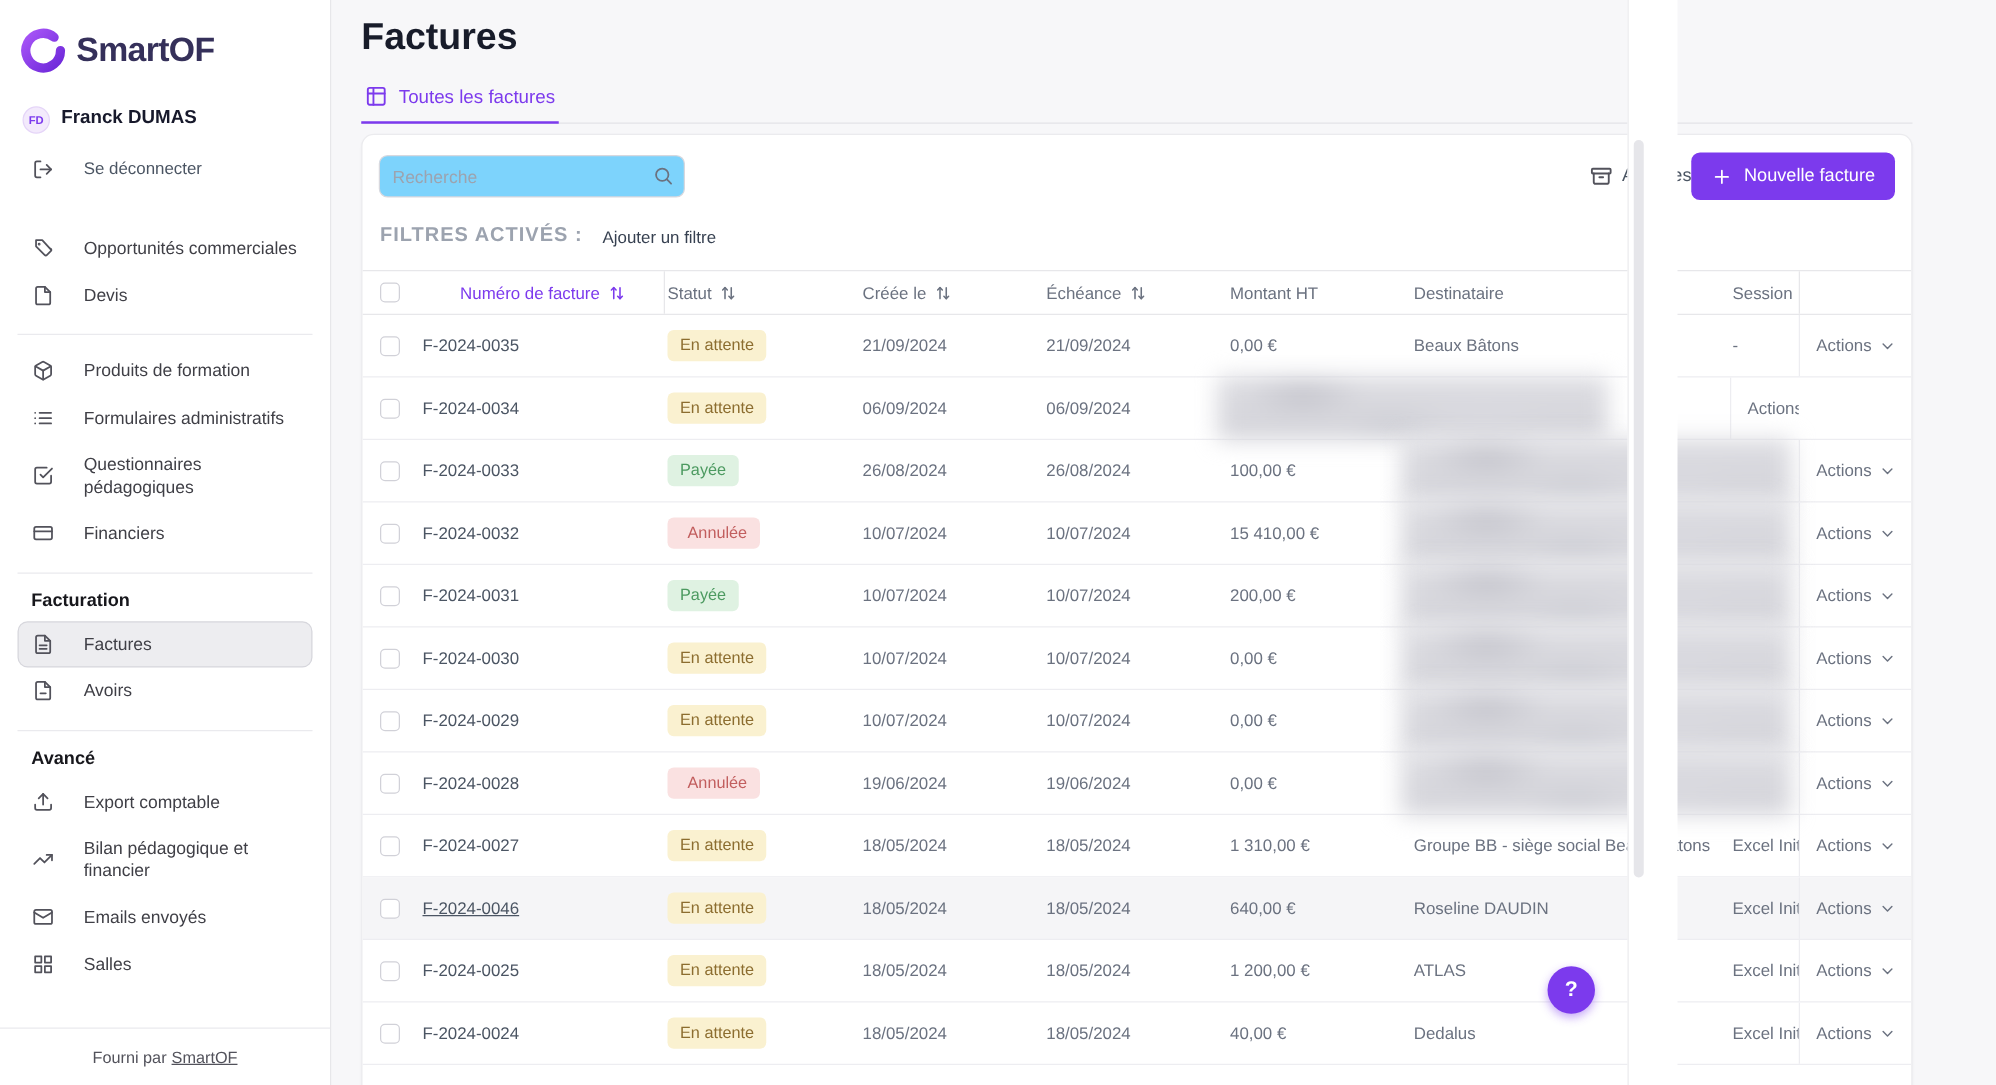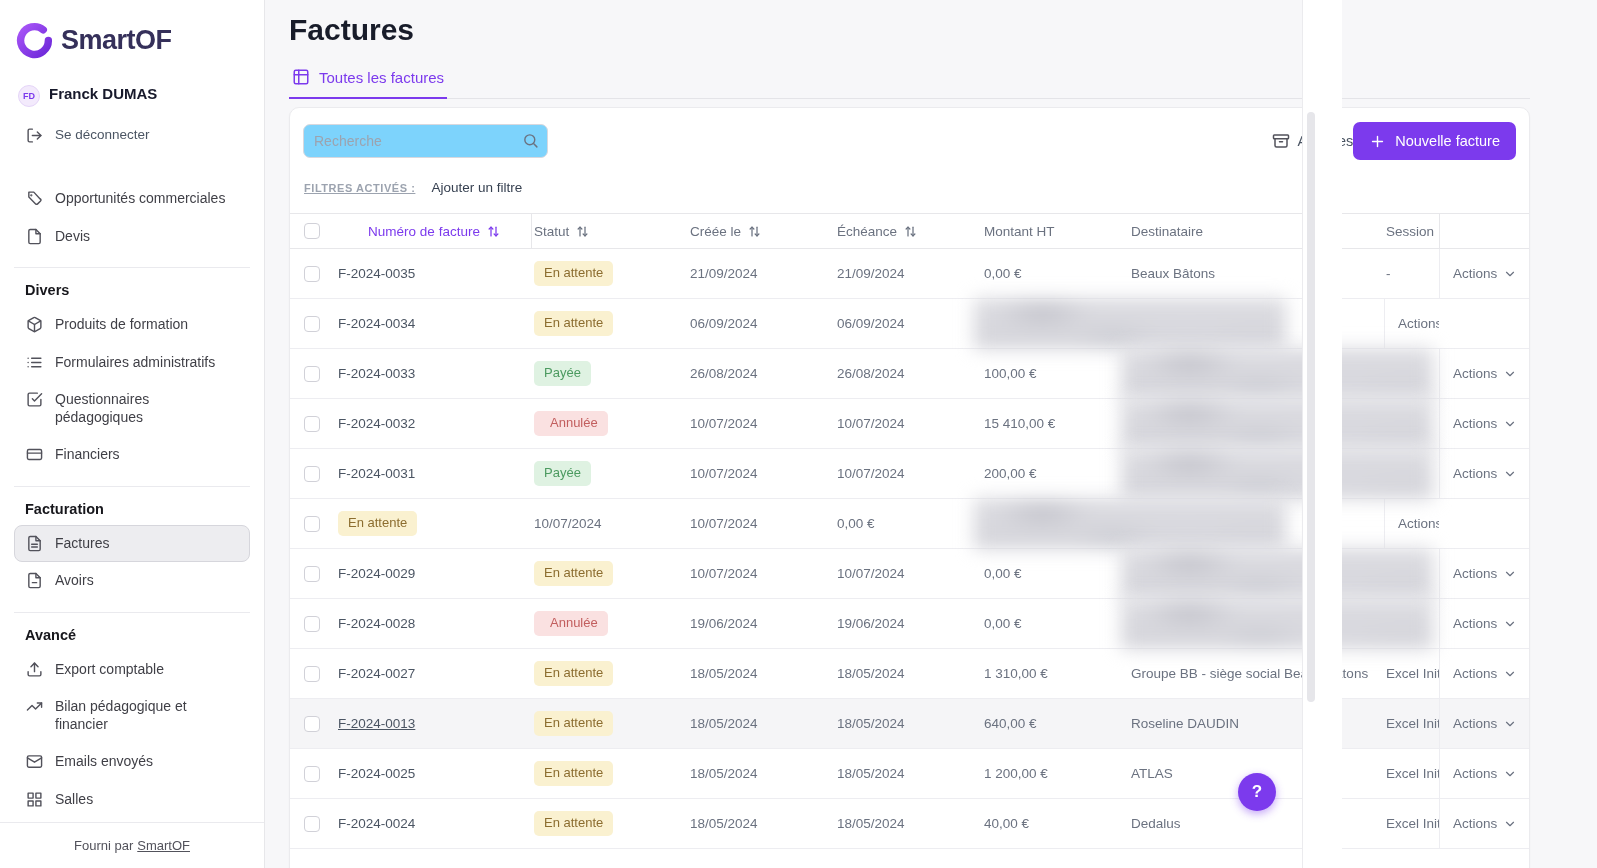--- a/index.html
+++ b/index.html
@@ -23,21 +23,21 @@
   .logo-mark svg { width:100%; height:100%; }
   .logo-text { font-size:27px; font-weight:700; color:#35305a; letter-spacing:-0.5px; }
   .user-row { display:flex; gap:9px; margin:0 4px 12px; }
   .avatar {
     width:22px; height:22px; border-radius:50%; background:#f3eafc; color:#7c3aed;
     font-size:9px; font-weight:700; display:flex; align-items:center; justify-content:center;
     border:1px solid #e5d5f8; flex:none;
   }
   .user-name { font-weight:700; font-size:15px; color:#17192b; }
   .side-item {
-    display:flex; align-items:flex-start; gap:12px; padding:9px 11px;
+    display:flex; align-items:center; gap:24px; padding:9px 11px;
     border-radius:8px; font-size:14px; color:#3f3f46;
     border:1px solid transparent; cursor:pointer;
   }
   .side-item .icon { width:17px; height:17px; color:#52525b; }
   .side-item.active { background:#ededf0; border-color:#d6d6dc; }
   .side-item.logout { color:#4b5563; font-size:13.5px; margin-bottom:28px; padding:7px 11px; }
   .side-sec { border-top:1px solid #eaeaee; margin-top:12px; padding-top:10px; }
   .side-sec-title { font-size:14.5px; font-weight:700; color:#17171c; padding:4px 11px 8px; }
   .side-label { line-height:1.25; }
   .side-footer {
@@ -75,21 +75,21 @@
   .archives { display:flex; align-items:center; gap:8px; color:#4b5563; font-size:14.5px; cursor:pointer; }
   .archives .icon { width:18px; height:18px; color:#52525b; }
   .btn-primary {
     display:flex; align-items:center; gap:9px; background:#7c3aed; color:#fff;
     border:none; border-radius:7px; height:38px; padding:0 16px;
     font-size:14.5px; font-weight:500; font-family:inherit; cursor:pointer;
   }
   .btn-primary .icon { width:17px; height:17px; }
 
   .filters { display:flex; align-items:center; gap:16px; padding:6px 14px 18px; }
-  .filters-label { font-size:11px; font-weight:700; color:#9ca3af; letter-spacing:.05em;text-decoration:underline; }
+  .filters-label { font-size:16px; font-weight:700; color:#9ca3af; letter-spacing:.05em; }
   .add-filter { font-size:13.5px; color:#374151; cursor:pointer; }
 
   
   .thead, .trow {
     display:grid;
     grid-template-columns:46px 196px 156px 147px 147px 147px 255px 55px 92px;
     align-items:center;
   }
   .thead { border-top:1px solid #e7e7ea; border-bottom:1px solid #e7e7ea; height:36px; }
   .th { display:flex; align-items:center; gap:6px; font-size:13.5px; color:#6b7280; padding-left:2px; height:100%; }
@@ -195,21 +195,20 @@
                 <svg viewBox="0 0 24 24" fill="none" stroke="currentColor" stroke-width="2" stroke-linecap="round" stroke-linejoin="round">
                   <path d="M14 2H6a2 2 0 0 0-2 2v16a2 2 0 0 0 2 2h12a2 2 0 0 0 2-2V8z"></path>
                   <path d="M14 2v6h6"></path>
                 </svg>
               </span>
     <span class="side-label">Devis</span>
             </div>
           </div>
         <div>
             <div class="side-sec">
-    <div class="side-sec-title">Divers</div>
               <div class="side-item">
     <span class="icon">
                   <svg viewBox="0 0 24 24" fill="none" stroke="currentColor" stroke-width="2" stroke-linecap="round" stroke-linejoin="round">
                     <path d="M21 16V8a2 2 0 0 0-1-1.73l-7-4a2 2 0 0 0-2 0l-7 4A2 2 0 0 0 3 8v8a2 2 0 0 0 1 1.73l7 4a2 2 0 0 0 2 0l7-4A2 2 0 0 0 21 16z"></path>
                     <path d="M3.27 6.96 12 12.01l8.73-5.05"></path>
                     <path d="M12 22.08V12"></path>
                   </svg>
                 </span>
     <span class="side-label">Produits de formation</span>
               </div>
@@ -563,20 +562,23 @@
                       <path d="m6 9 6 6 6-6"></path>
                     </svg>
                   </span>
     </span>
               </div>
             </div>
             <div class="trow">
               <div class="td c-check">
                 <span class="cb"></span>
               </div>
+              <div class="td c-num">
+                <span class="inv-num">F-2024-0030</span>
+              </div>
               <div class="td">
                 <span class="badge b-yellow">En attente</span>
               </div>
               <div class="td">10/07/2024</div>
               <div class="td">10/07/2024</div>
               <div class="td">0,00 €</div>
               <div class="td c-rec">
                 <div class="blur-blob"></div>
               </div>
               <div class="td c-sess"></div>
@@ -671,21 +673,21 @@
                     </svg>
                   </span>
     </span>
               </div>
             </div>
             <div class="trow highlighted">
               <div class="td c-check">
                 <span class="cb"></span>
               </div>
               <div class="td c-num">
-                <span class="inv-num u">F-2024-0013</span>
+                <span class="inv-num u">F-2024-0046</span>
               </div>
               <div class="td">
                 <span class="badge b-yellow">En attente</span>
               </div>
               <div class="td">18/05/2024</div>
               <div class="td">18/05/2024</div>
               <div class="td">640,00 €</div>
               <div class="td c-rec">Roseline DAUDIN</div>
               <div class="td c-sess">Excel Initi</div>
               <div class="td c-act">

